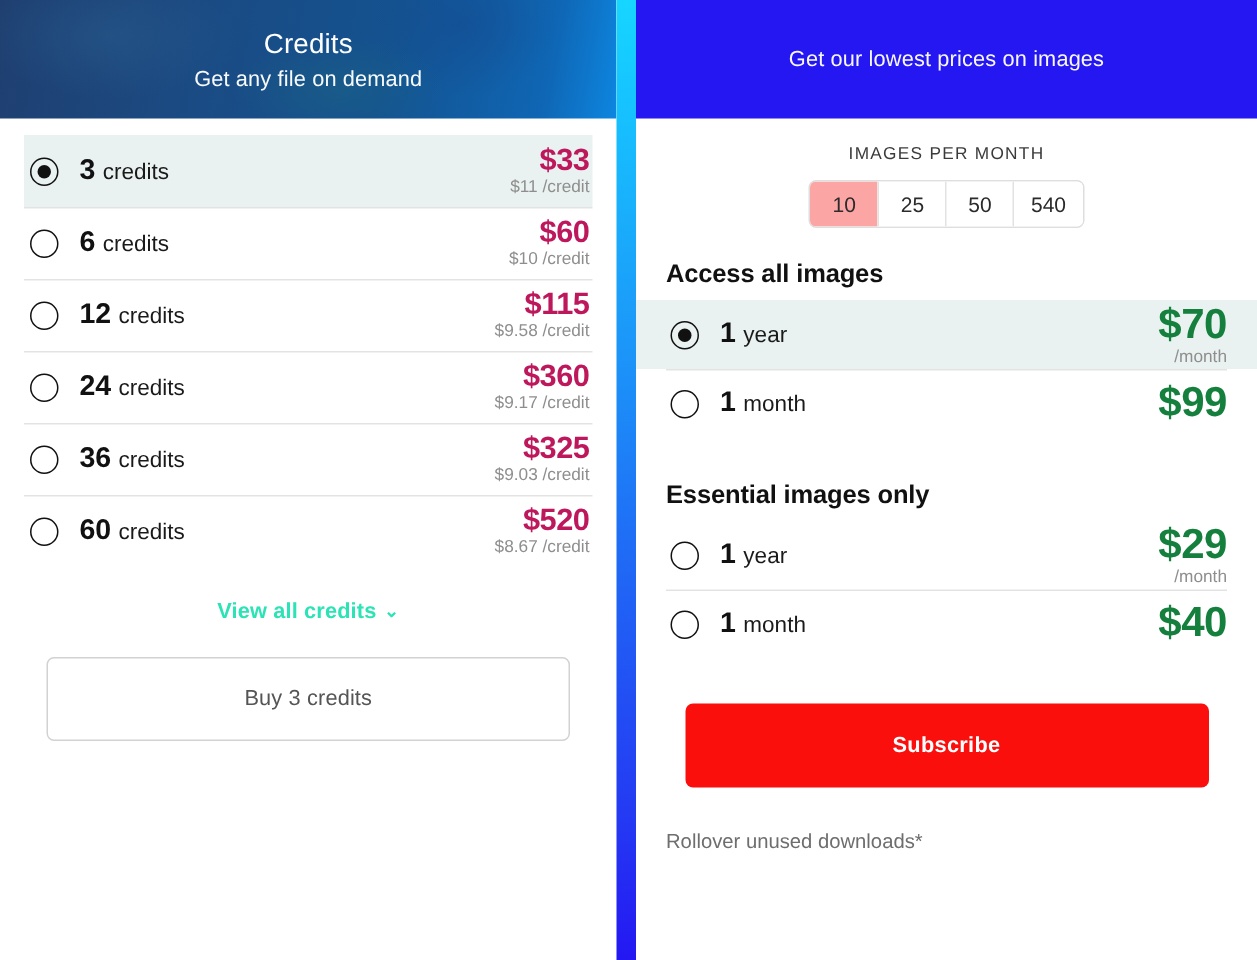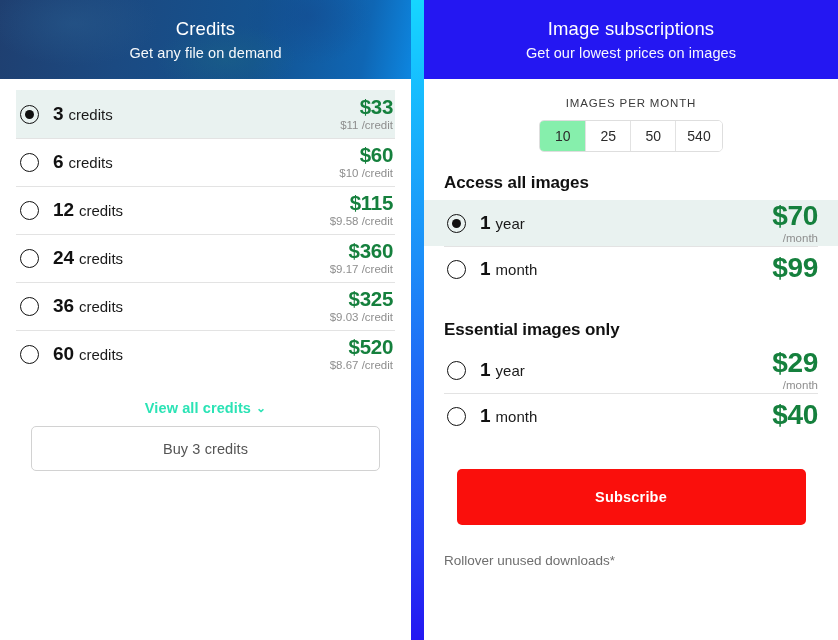--- a/index.html
+++ b/index.html
@@ -145,21 +145,21 @@
   }
 
   .credit-price-wrap {
     margin-left: auto;
     text-align: right;
     line-height: 1;
   }
   .credit-price {
     font-size: 20.5px;
     font-weight: 700;
-    color: #15803d;
+    color: #be185d;
     letter-spacing: -.3px;
     display: block;
   }
   .credit-per {
     font-size: 11.5px;
     color: #8e8e8e;
     display: block;
     margin-top: 3px;
   }
 
@@ -181,22 +181,22 @@
     display: inline-block;
     margin-left: 5px;
     font-size: 12px;
     font-weight: 700;
     transform: translateY(-1px);
   }
 
   .buy-button {
     display: block;
     width: 349px;
-    margin: 10px auto 0 auto;
-    height: 45px;
+    margin: 22px auto 0 auto;
+    height: 56px;
     border: 1px solid #d2d2d2;
     border-radius: 5px;
     background: #ffffff;
     color: #555555;
     font-size: 14.5px;
     font-family: inherit;
     cursor: pointer;
     letter-spacing: .1px;
   }
 
@@ -227,21 +227,21 @@
     padding: 0 11px;
     background: #ffffff;
     border: 0;
     border-left: 1px solid #e2e2e2;
     font-size: 14px;
     font-family: inherit;
     color: #2b2b2b;
     cursor: pointer;
   }
   .seg-btn:first-child { border-left: 0; }
-  .seg-btn.active { background: #86efac; }
+  .seg-btn.active { background: #fca5a5; }
 
   .section-title {
     font-size: 17px;
     font-weight: 700;
     color: #111111;
     letter-spacing: -.1px;
     margin: 21px 0 7px 0;
   }
   .section-title.tight { margin-top: 28px; }
 
@@ -412,21 +412,20 @@
 
       <button class="buy-button">Buy 3 credits</button>
     </div>
   </div>
 
   <div class="divider-strip"></div>
 
   <div class="panel panel-right">
 
     <div class="panel-header header-right">
-      <div class="header-title">Image subscriptions</div>
       <div class="header-sub">Get our lowest prices on images</div>
     </div>
 
     <div class="right-body">
 
       <div class="ipm-label">IMAGES PER MONTH</div>
 
       <div class="segmented">
         <div class="seg-group" id="seg-group">
             <button class="seg-btn active">10</button>

